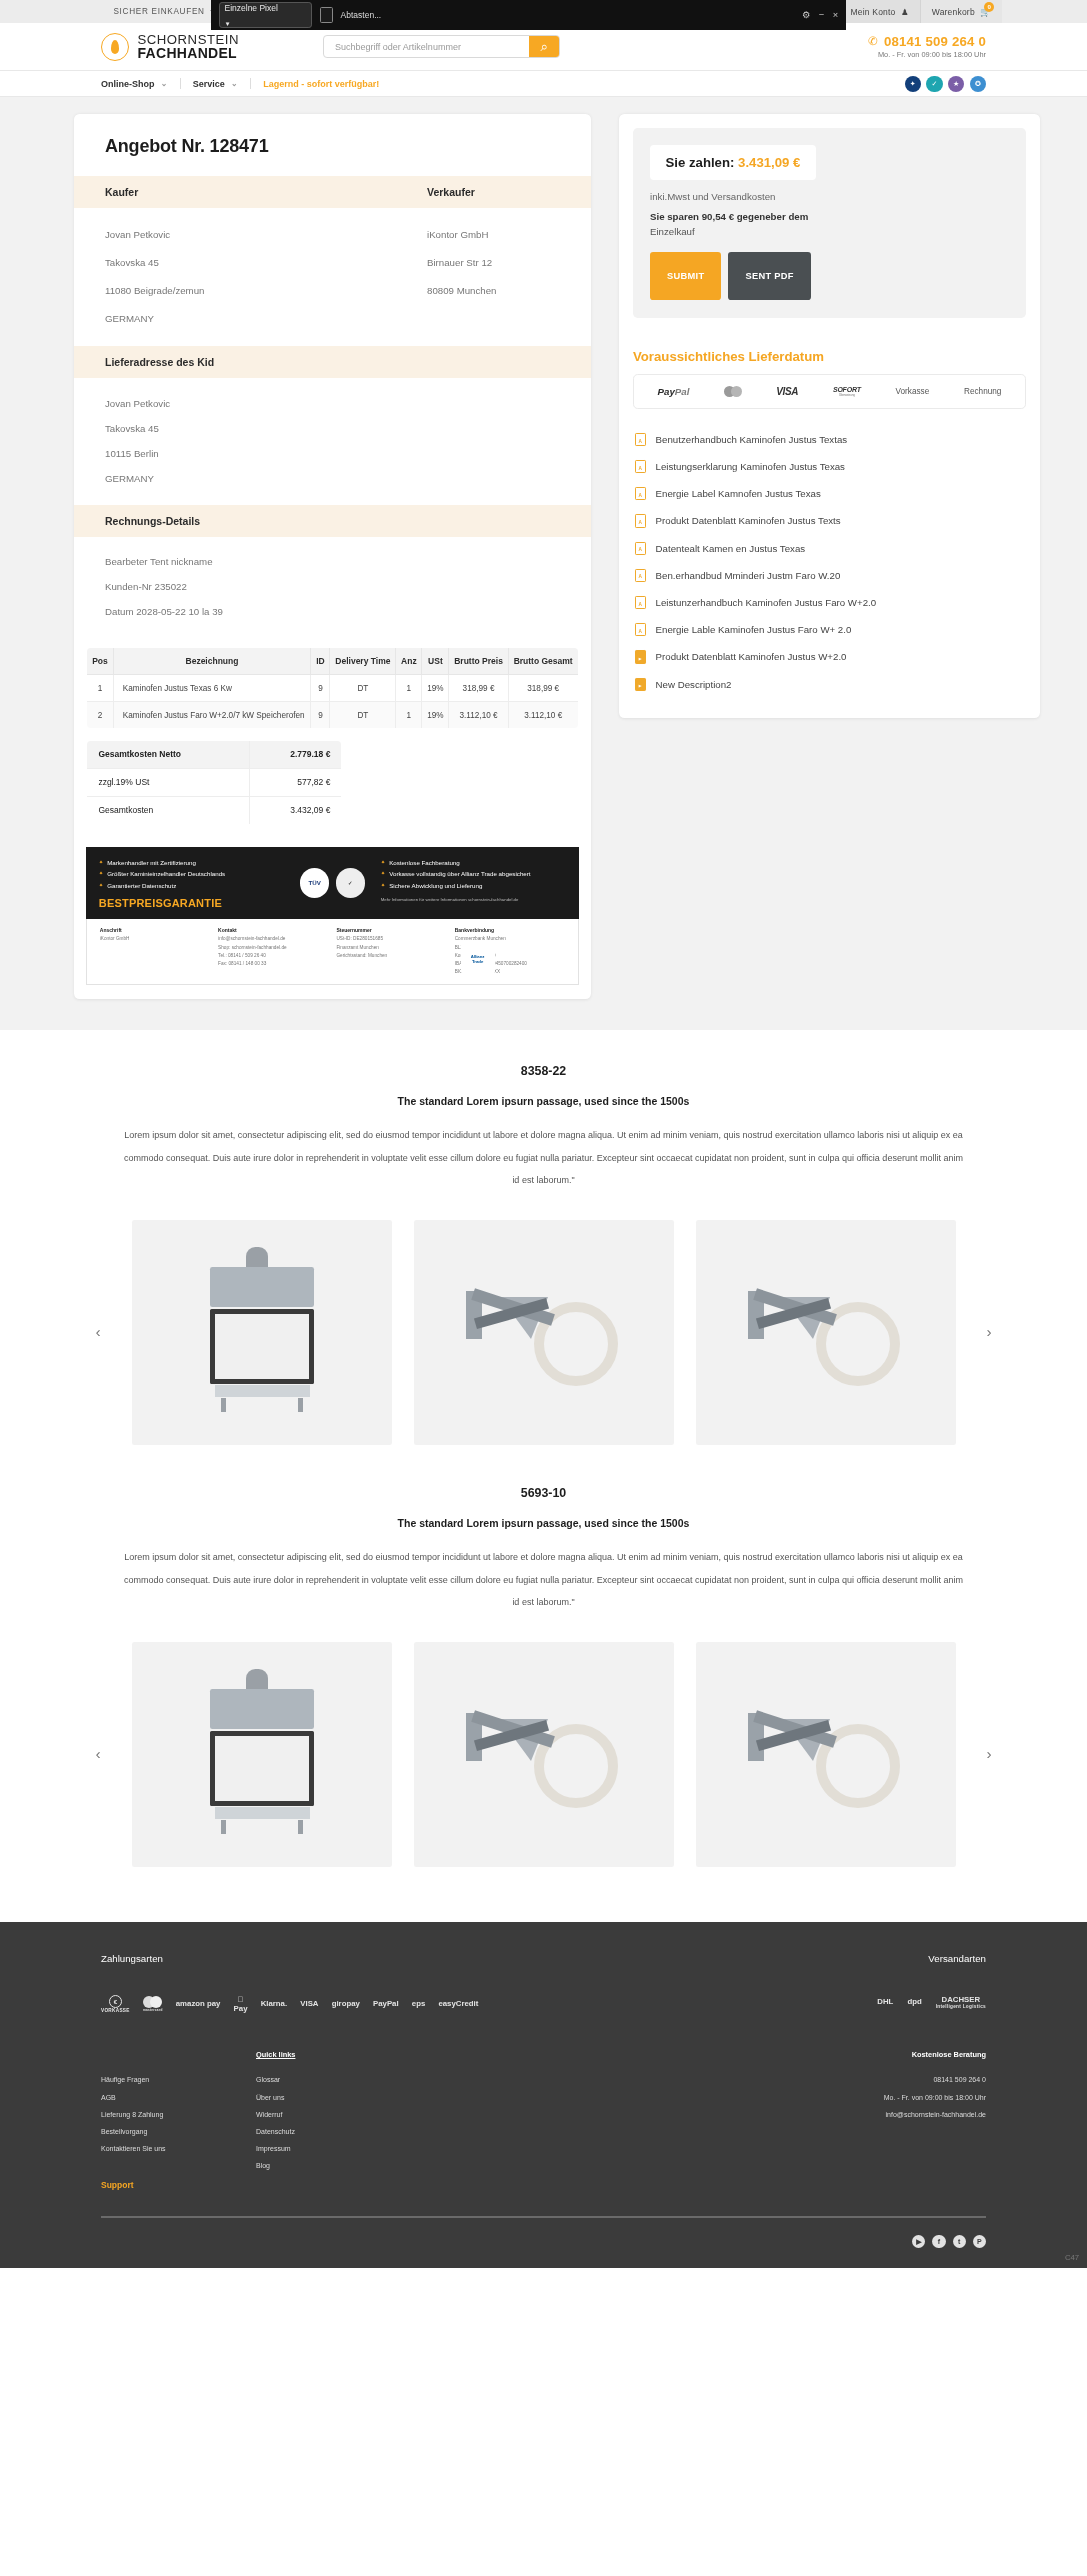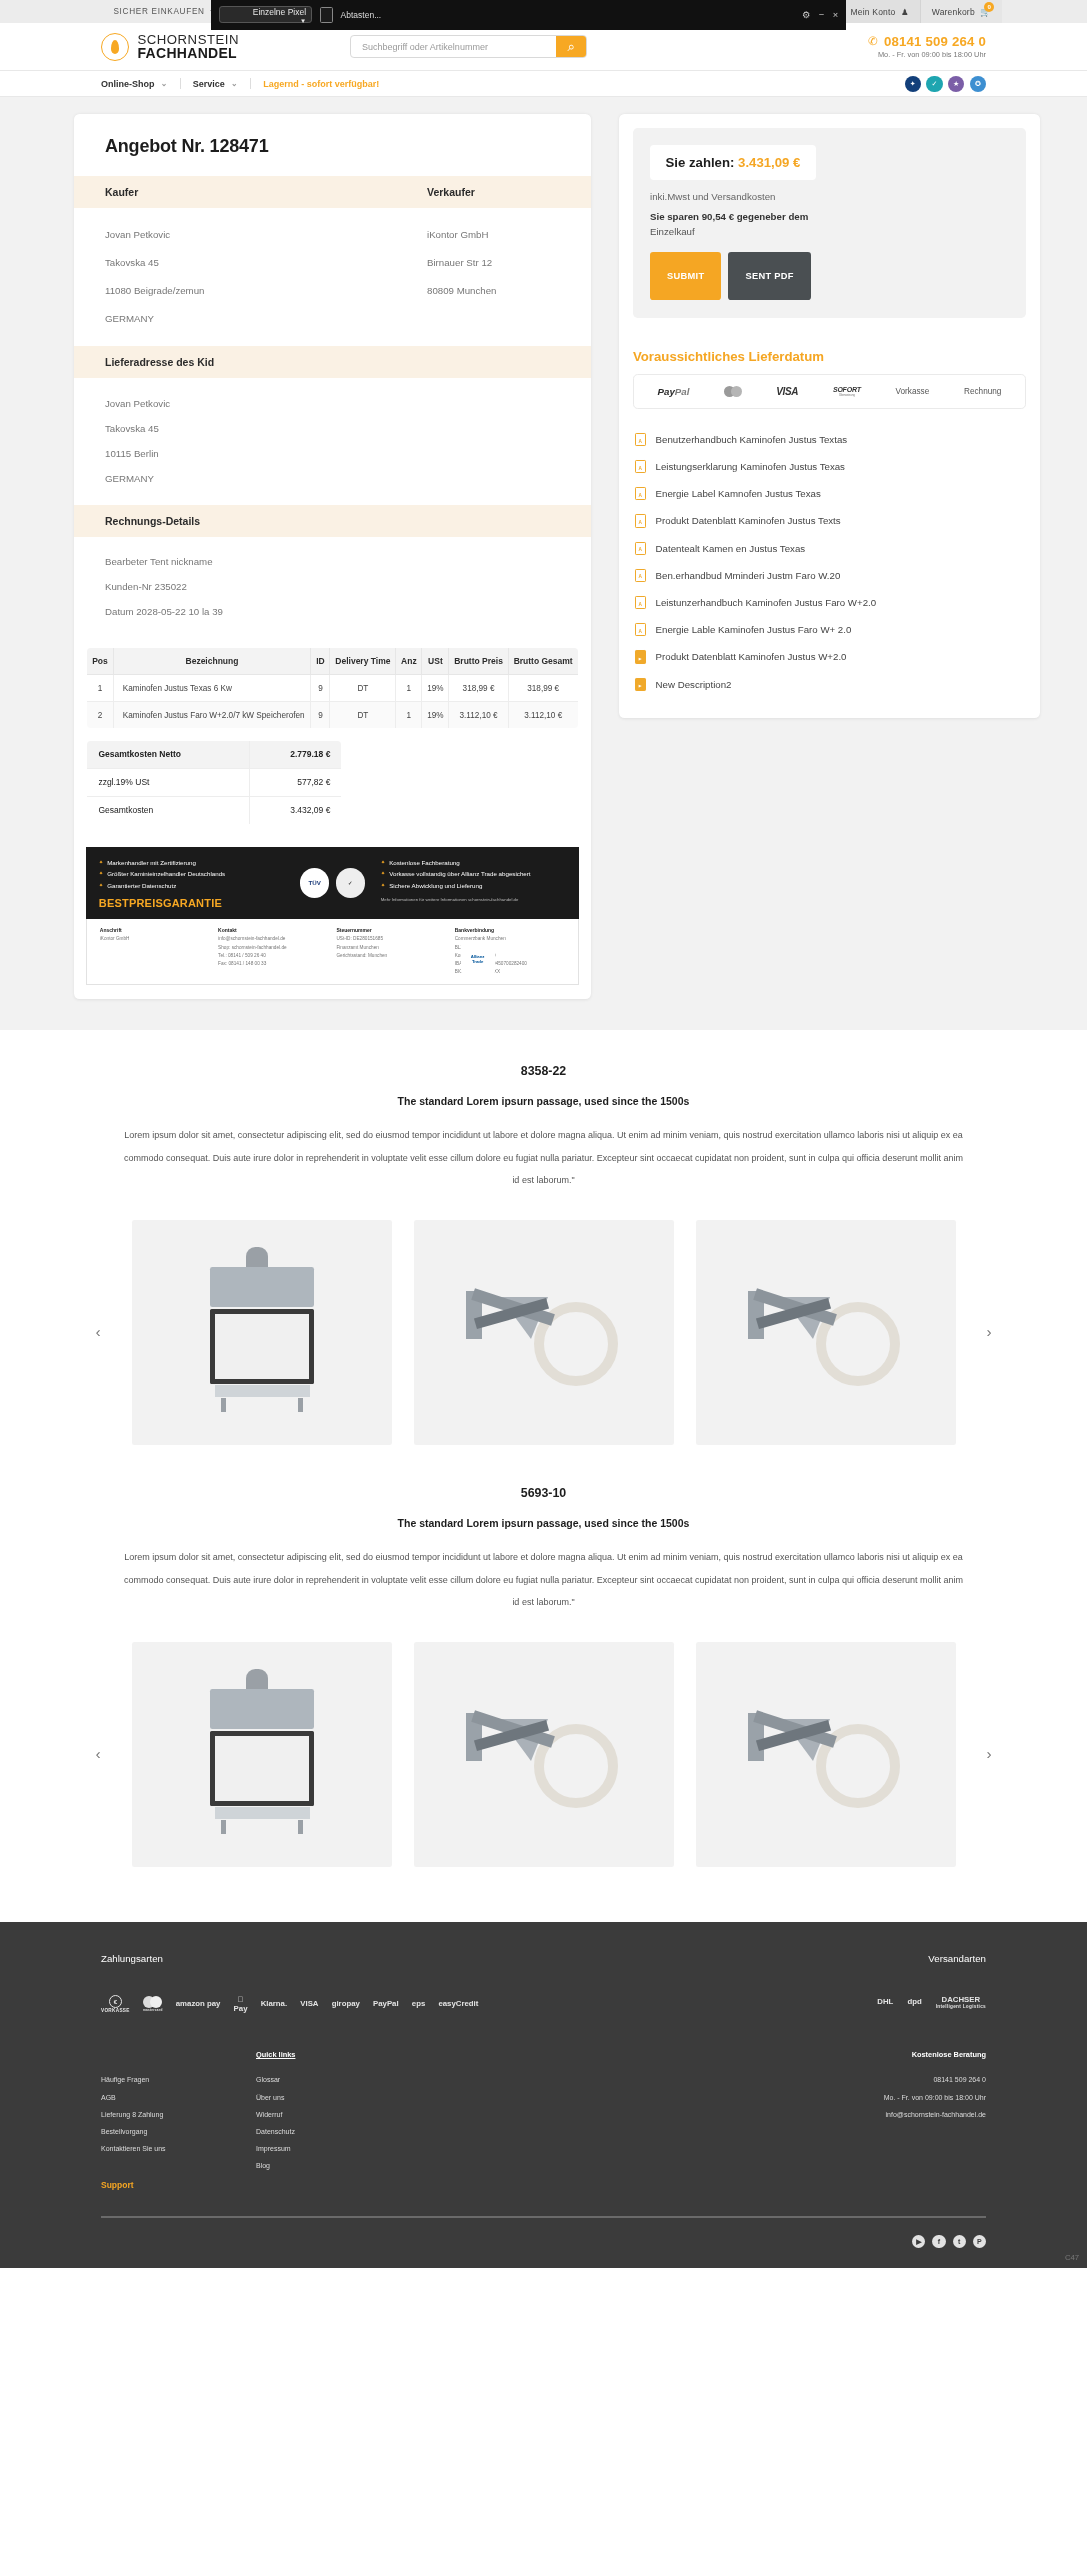--- a/index.html
+++ b/index.html
@@ -14,22 +14,22 @@
 
   
   .capture-bar {
     position: absolute; top: 0; left: 211px;
     width: 635px; height: 29.5px;
     background: #111; display: flex; align-items: center;
     padding: 0 7.8px; gap: 7.8px; z-index: 50;
   }
   .cap-select {
     background: #2a2a2a; border: 0.8px solid #555; border-radius: 3.1px;
-    color: #e8e8e8; font-size: 8.5px; height: 17px;
-    display: flex; align-items: flex-end; justify-content: space-between;
+    color: #e8e8e8; font-size: 8.5px; height: 26px;
+    display: flex; align-items: flex-start; justify-content: space-between;
     padding: 0 4.7px; width: 93px; flex-direction: column;
   }
   .cap-select .chev { font-size: 6.2px; }
   .cap-check {
     width: 13.2px; height: 15.5px; border: 0.8px solid #888; background: #1b1b1b; border-radius: 1.6px;
   }
   .cap-label { color: #ddd; font-size: 8.5px; }
   .cap-right { margin-left: auto; display: flex; align-items: center; gap: 8.5px; color: #ccc; font-size: 9.3px; }
 
   
@@ -67,21 +67,21 @@
   .flame {
     width: 8.5px; height: 14px; background: #f7a823;
     border-radius: 50% 50% 50% 50% / 62% 62% 38% 38%;
     transform: rotate(0deg);
   }
   .logo-text { line-height: 1.02; }
   .logo-text .l1 { font-size: 13.2px; letter-spacing: 0.5px; color: #2a2a2a; font-weight: 400; }
   .logo-text .l2 { font-size: 14px; letter-spacing: 0.3px; color: #1a1a1a; font-weight: 700; }
 
   .search-box {
-    margin-left: 111px; width: 237px; height: 23px;
+    margin-left: 84px; width: 237px; height: 23px;
     border: 0.8px solid #d9d9d9; border-radius: 3.9px; display: flex; overflow: hidden; background: #fff;
   }
   .search-box input {
     flex: 1; border: 0; outline: none; padding: 0 11px; font-size: 9px; color: #666;
     font-family: "Liberation Sans", sans-serif; background: transparent;
   }
   .search-box input::placeholder { color: #9a9a9a; }
   .search-btn {
     width: 29.5px; background: #f7a823; display: flex; align-items: center; justify-content: center;
     color: #fff; border: 0; cursor: pointer;

